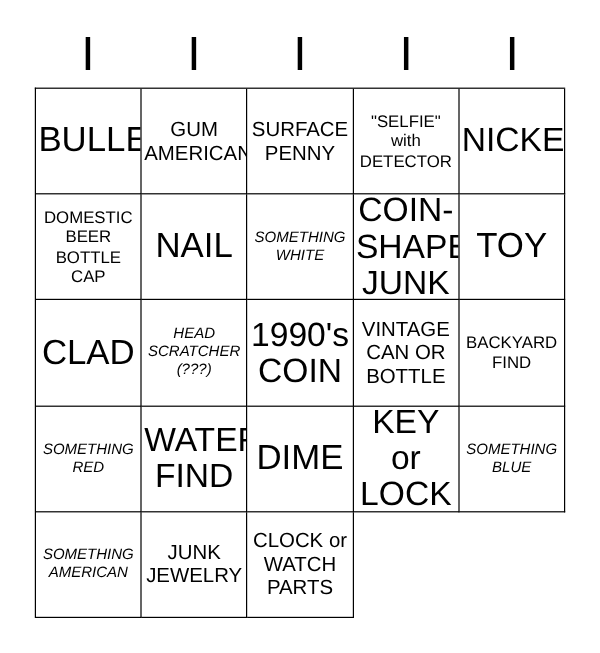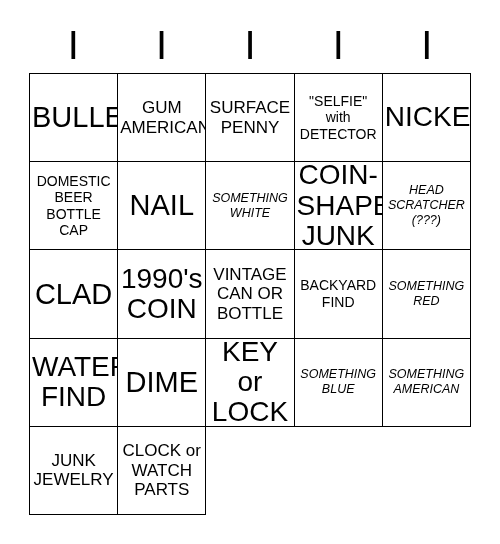--- a/index.html
+++ b/index.html
@@ -137,28 +137,31 @@
     <div class="cell fs-xs">
       <span class="cell-text">SOMETHING
 WHITE</span>
     </div>
     <div class="cell fs-lg">
       <span class="cell-text">COIN-
 SHAPED
 JUNK</span>
     </div>
 
+    <div class="cell fs-xl">
+      <span class="cell-text">TOY</span>
+    </div>
+    <div class="cell fs-xl">
+      <span class="cell-text">CLAD</span>
+    </div>
     <div class="cell fs-xs">
       <span class="cell-text">HEAD
 SCRATCHER
 (???)</span>
     </div>
-    <div class="cell fs-xl">
-      <span class="cell-text">CLAD</span>
-    </div>
     <div class="cell fs-lg">
       <span class="cell-text">1990's
 COIN</span>
     </div>
     <div class="cell fs-md">
       <span class="cell-text">VINTAGE
 CAN OR
 BOTTLE</span>
     </div>
 

